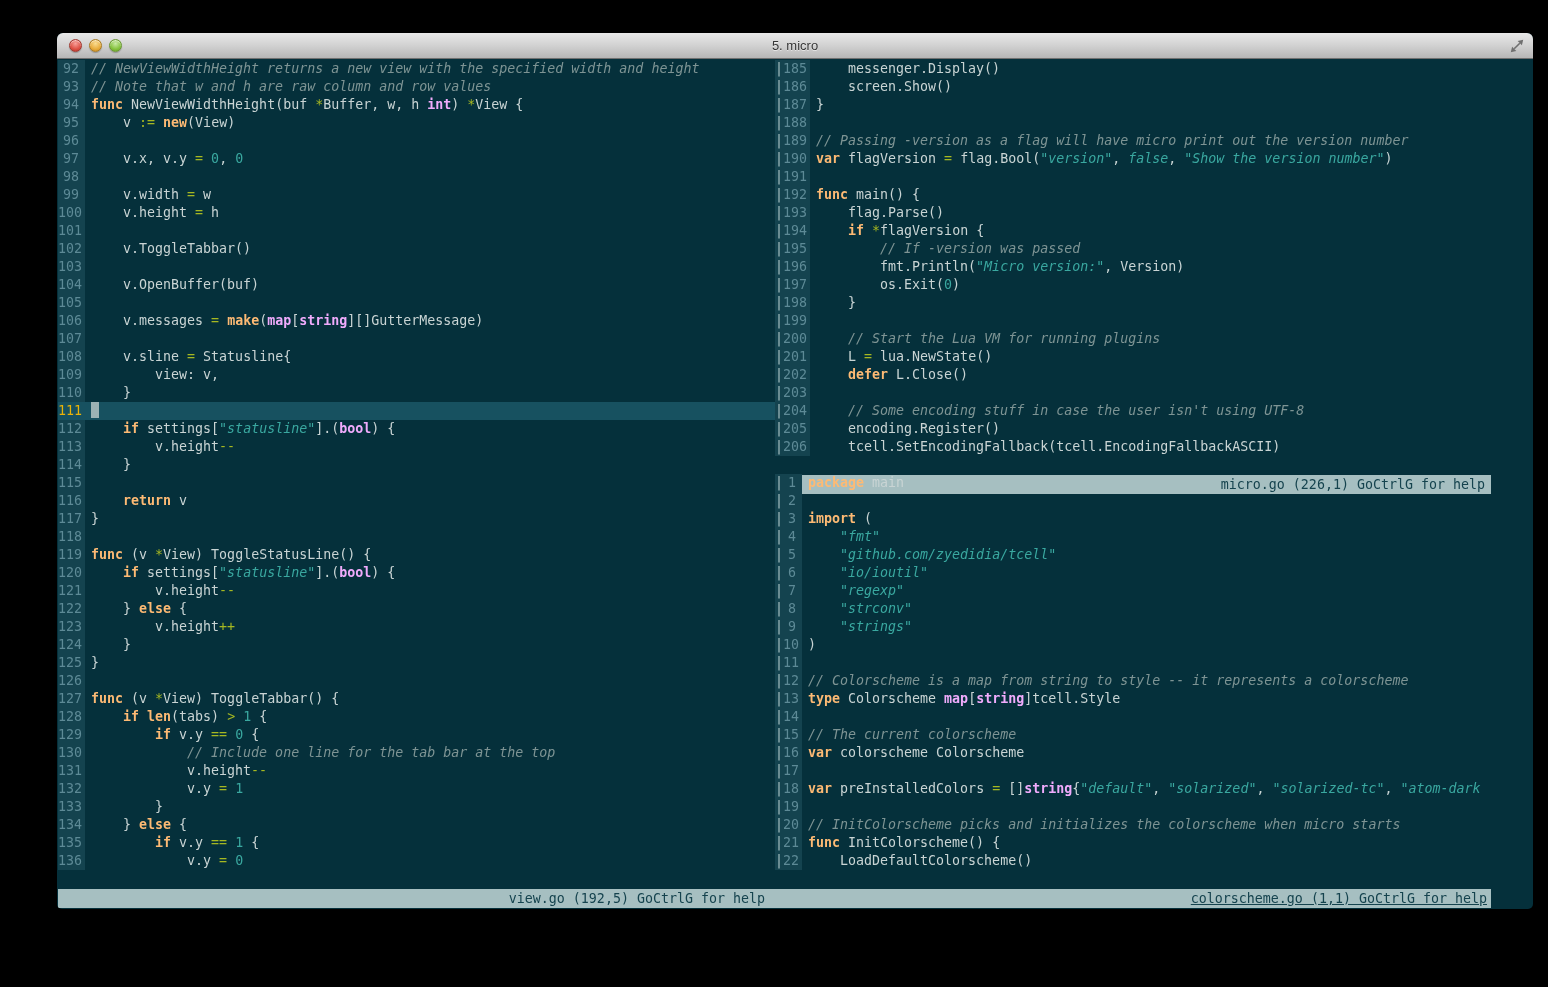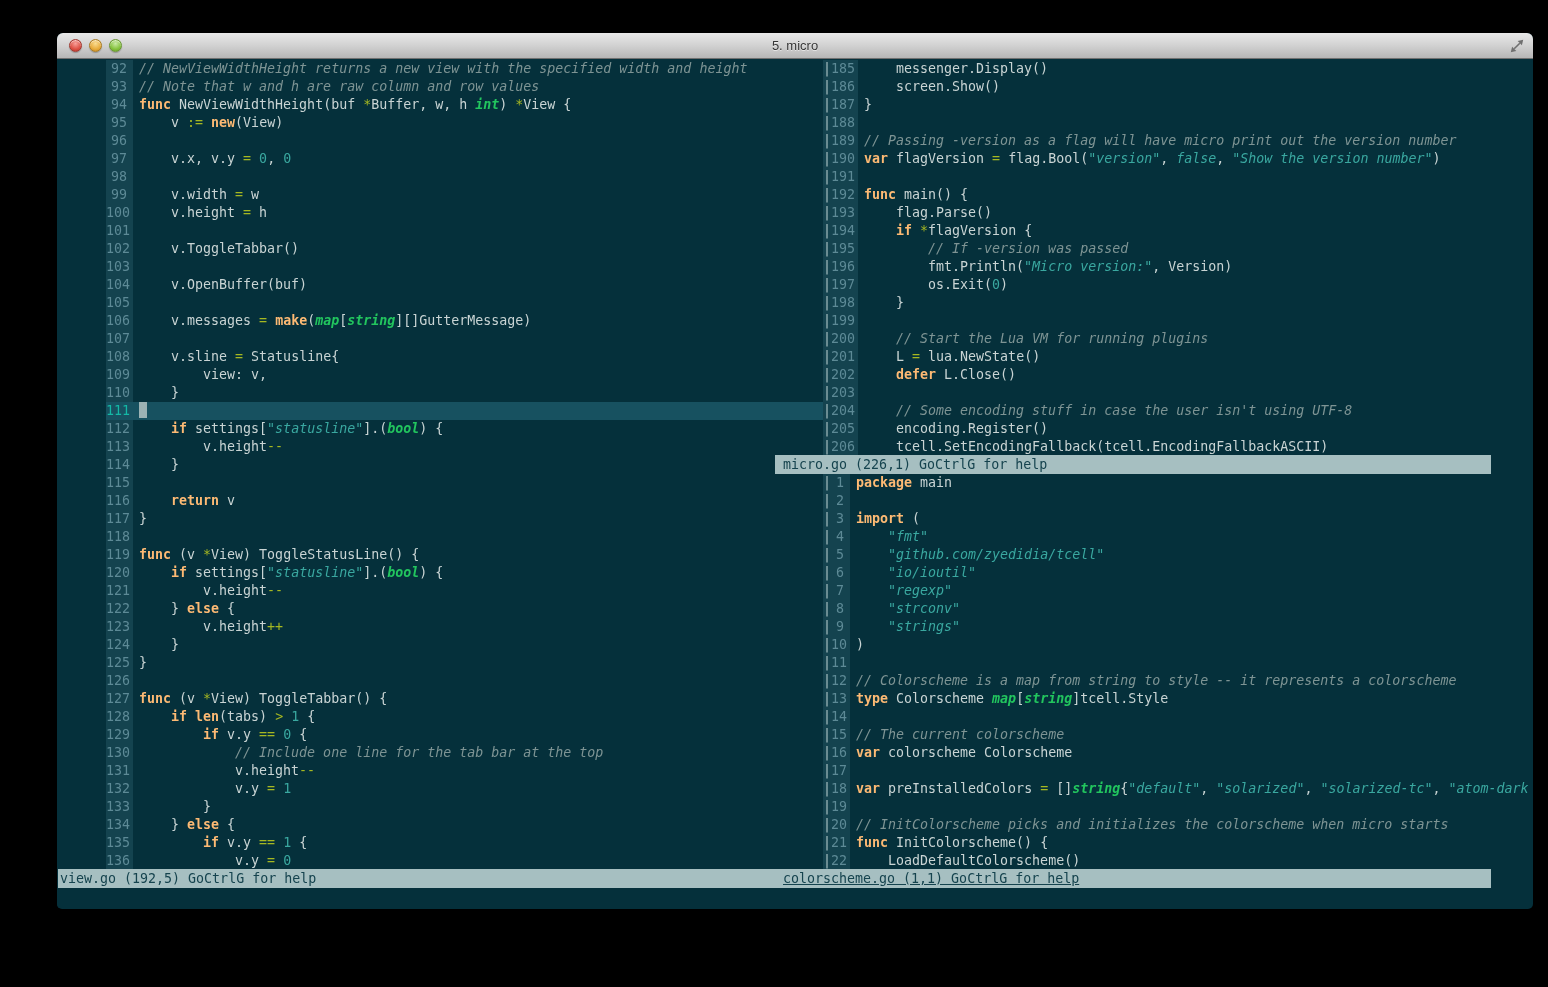--- a/index.html
+++ b/index.html
@@ -22,49 +22,49 @@
   .light { width:13px; height:13px; border-radius:50%;
            box-shadow:inset 0 1px 1px rgba(255,255,255,.65), 0 1px 1px rgba(0,0,0,.25); }
   .light.red    { background:radial-gradient(circle at 50% 32%, #f7a09a, #dd4f43 62%, #ab352c); border:1px solid #9f372e; }
   .light.yellow { background:radial-gradient(circle at 50% 32%, #f9dc92, #e8ab3a 62%, #bd8322); border:1px solid #a87a20; }
   .light.green  { background:radial-gradient(circle at 50% 32%, #c9e9a6, #84c23c 62%, #659b2d); border:1px solid #699632; }
   .fs-icon { position:absolute; right:9px; top:6px; width:14px; height:14px; }
 
   
   .content { position:relative; width:1434px; height:849px; background:#05303b;
              font-size:13.3px; line-height:18px; }
-  .pane { position:absolute; overflow:hidden; white-space:pre;margin-left:48px; }
+  .pane { position:absolute; overflow:hidden; white-space:pre; }
   .pane-left { left:1px;  top:1px;   width:717px; height:810px; }
   .pane-rt   { left:718px; top:1px;  width:716px; height:396px; }
   .pane-rb   { left:718px; top:415px; width:716px; height:396px; }
 
   .row { height:18px; white-space:pre; }
   .row.current { background:#175160; }
   .ln { display:inline-block; text-align:right; color:#5d8a96; background:#14434f;
         vertical-align:top; }
   .ln3 { width:27px; padding-right:6px; }
   .ln2 { width:19px; padding-right:6px; }
-  .row.current .ln { background:#175160; color:#14b8a6; }
+  .row.current .ln { background:#175160; color:#eab308; }
   .dvd { display:inline-block; width:8px; color:#a6bfc1; background:#14434f; vertical-align:top; }
   .code { padding-left:6px; }
   .cursor { display:inline-block; width:8px; height:16px; background:#9cb2b4;
             vertical-align:middle; margin-top:-2px; }
 
   .tk-d { color:#c9d4d4; }
   .tk-c { color:#7e9494; font-style:italic; }
   .tk-k { color:#fdba74; font-weight:bold; }
   .tk-o { color:#a6b821; }
-  .tk-t { color:#22c55e; font-weight:bold;font-style:italic; }
+  .tk-t { color:#f0abfc; font-weight:bold; }
   .tk-s { color:#3aa8a0; font-style:italic; }
   .tk-n { color:#3aa8a0; }
 
   
   .statusbar { position:absolute; height:19px; line-height:19px; background:#a6bfc1;
-               color:#15434e; display:flex; justify-content:flex-start;
-               white-space:pre; font-size:13.3px; }
+               color:#15434e; display:flex; justify-content:flex-end;
+               white-space:pre; font-size:13.3px;margin-top:20px; }
   .sb-mid   { left:718px; top:396px; width:716px; padding:0 6px 0 8px; }
   .sb-left  { left:1px;   top:810px; width:717px; padding:0 10px 0 2px; }
   .sb-right { left:718px; top:810px; width:716px; padding:0 4px 16px 8px;text-decoration:underline; }
 </style>
 </head>
 <body>
 
 <div class="desktop">
   <div class="window">
 

